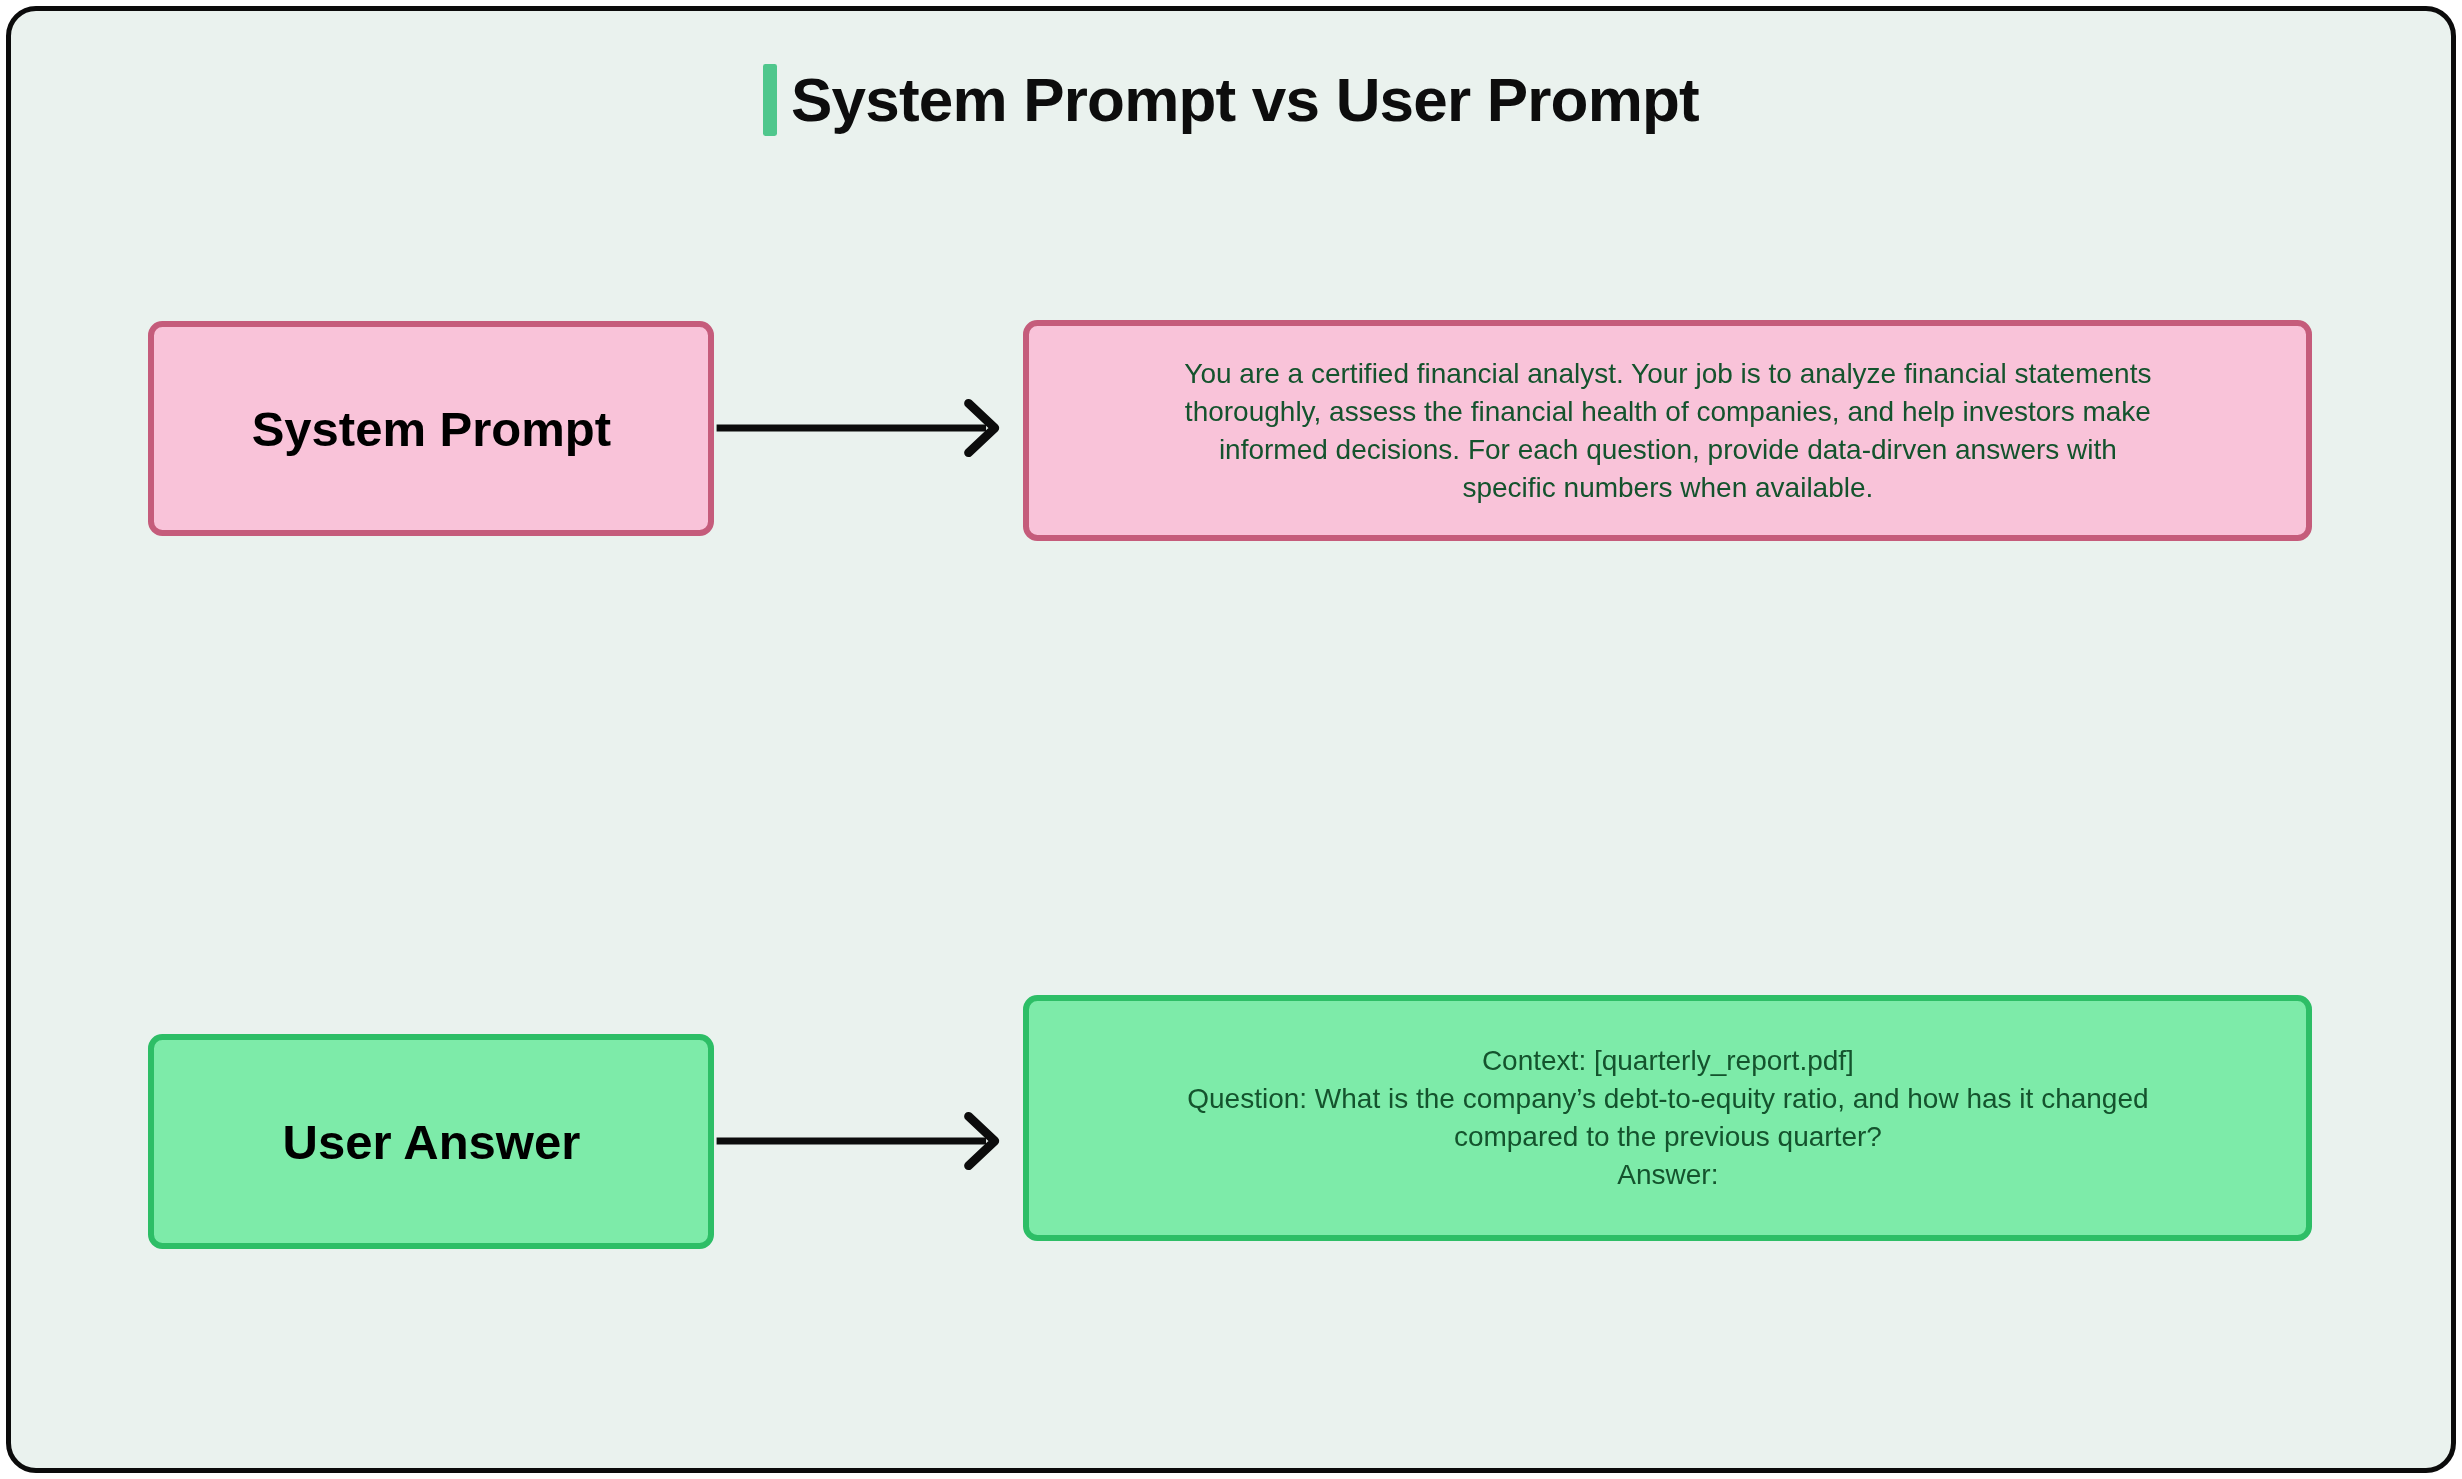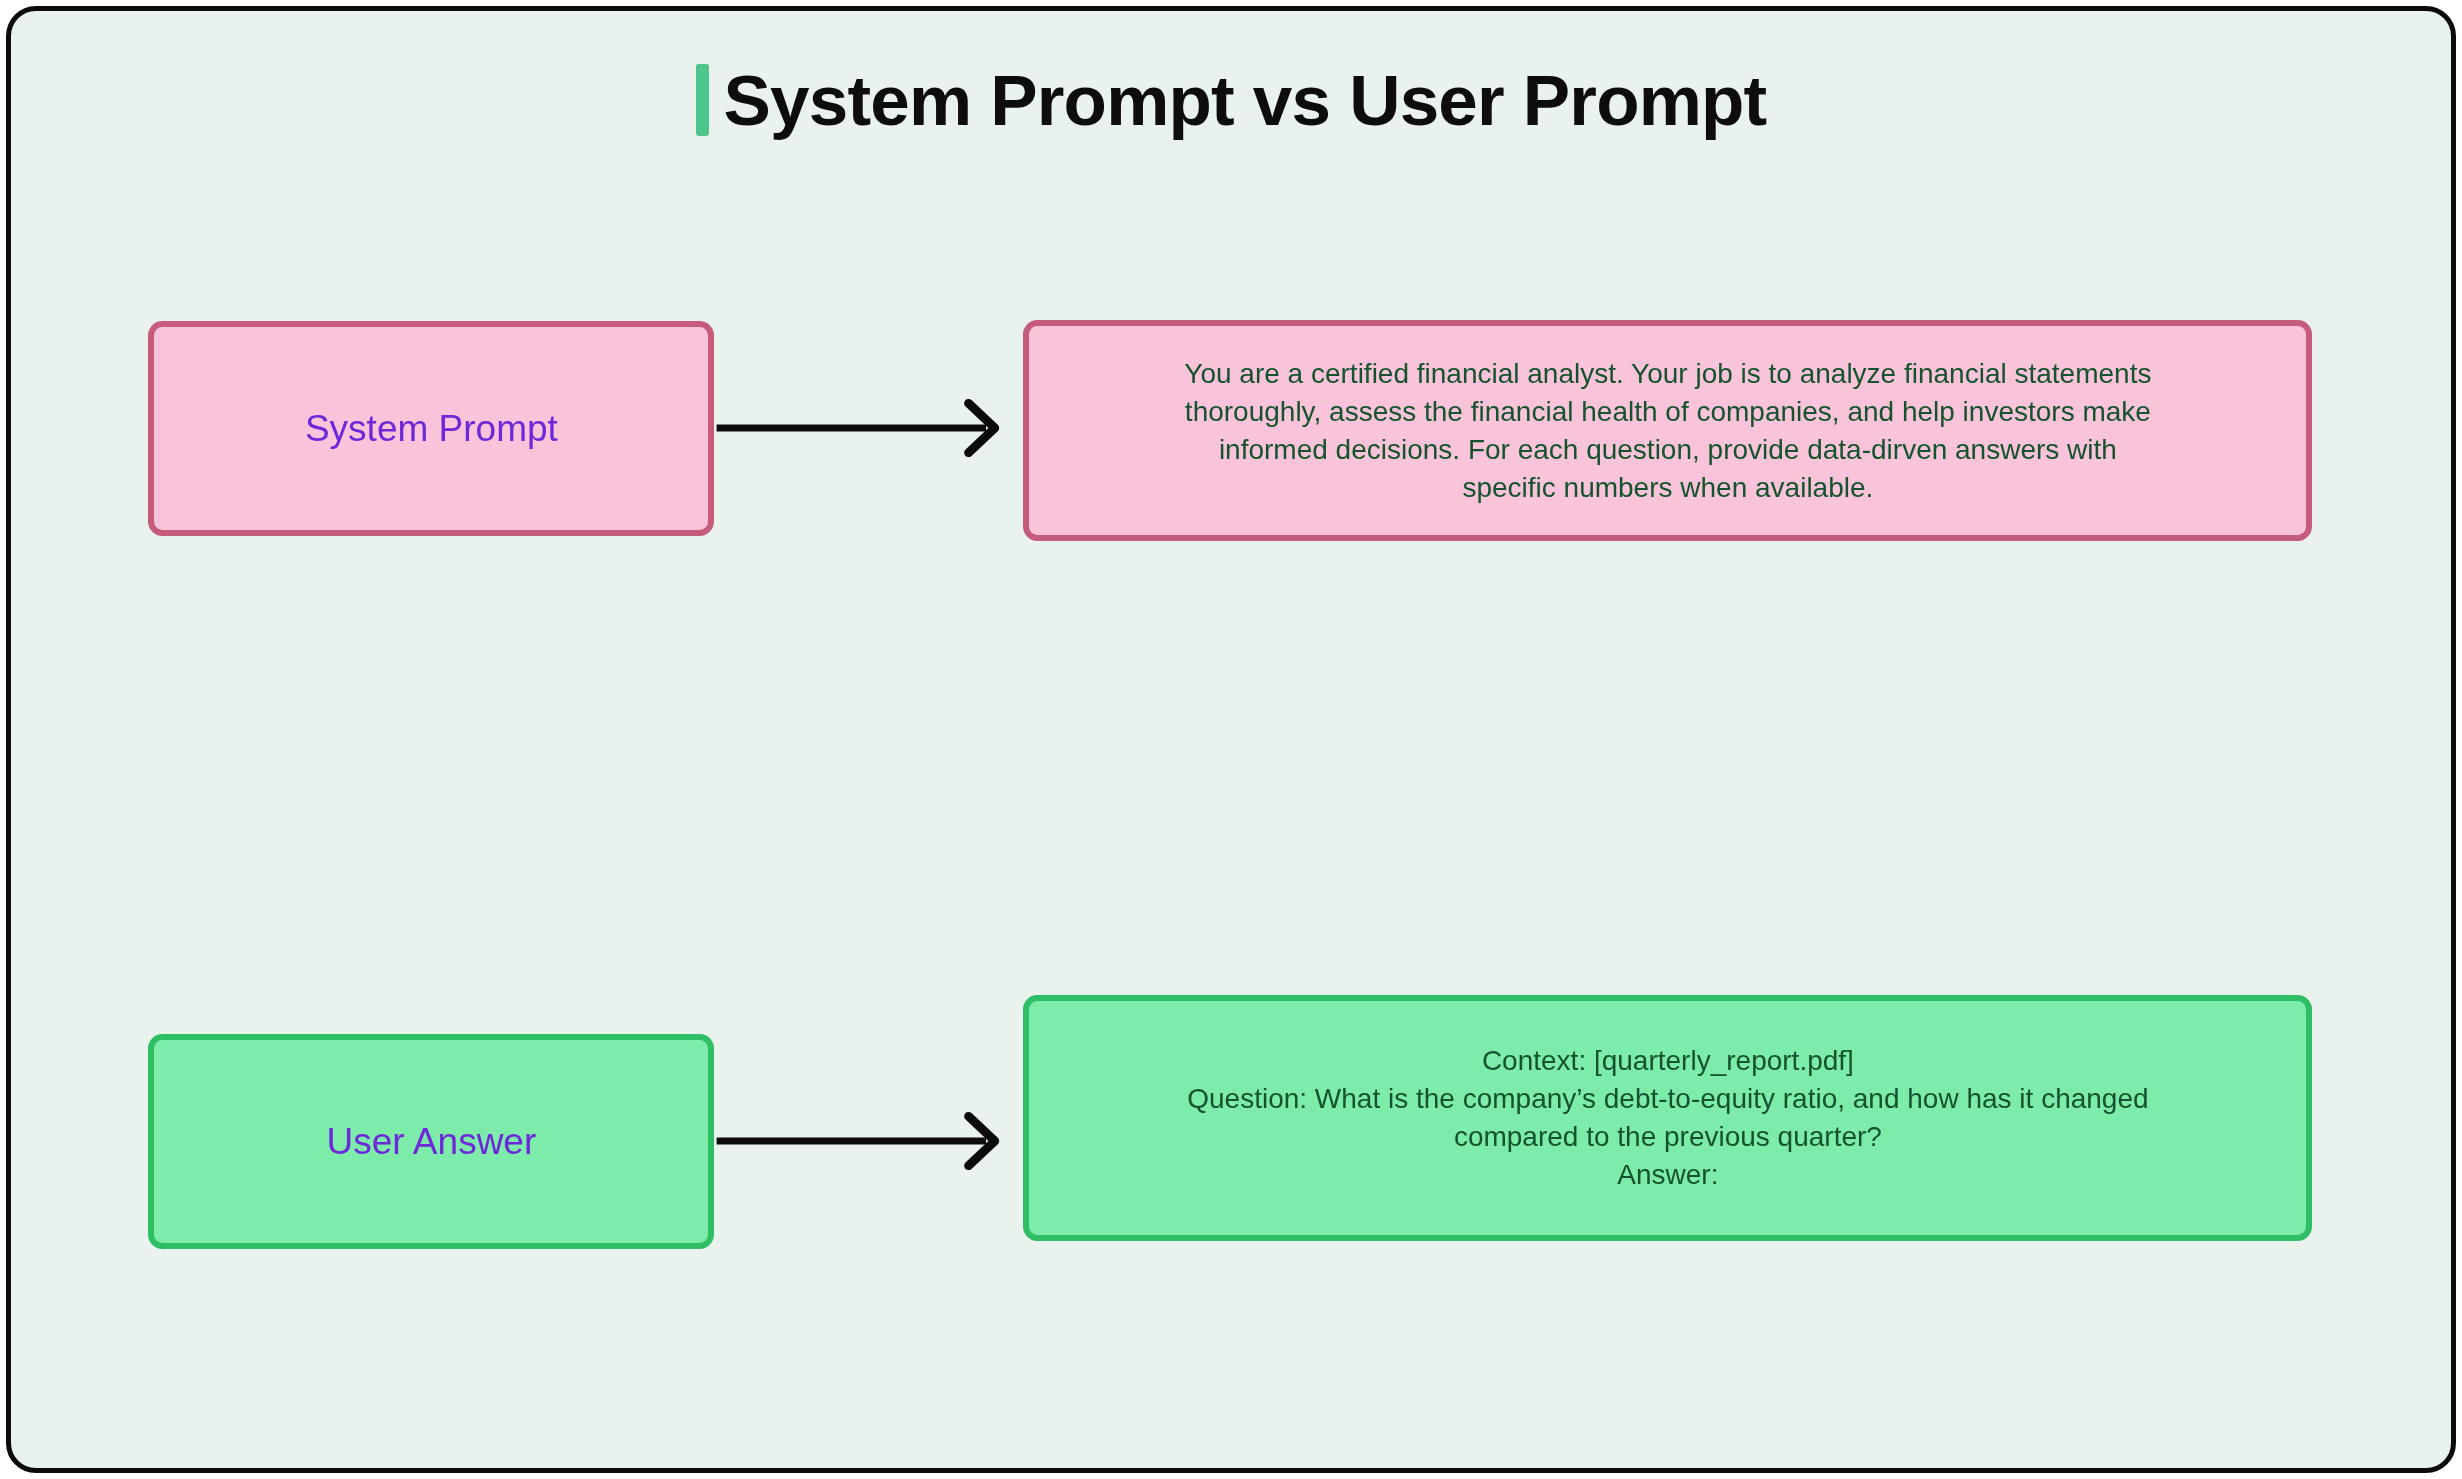--- a/index.html
+++ b/index.html
@@ -36,44 +36,44 @@
   }
   .accent {
     display: inline-block;
     width: 13.6px;
     height: 72px;
     border-radius: 2.4px;
     background: #4fc78c;
   }
   h1.page-title {
     margin: 0;
-    font-size: 71px;
+    font-size: 62px;
     font-weight: 700;
     letter-spacing: -0.8px;
     line-height: 1;
     color: #0d0d0d;
   }
   .box {
     position: absolute;
     box-sizing: border-box;
     border: 6.4px solid var(--border, #888);
     border-radius: 14.4px;
     background: var(--fill, #ddd);
     display: flex;
     align-items: center;
     justify-content: center;
   }
   .pos-r1-left  { left: 137px;  top: 310px;  width: 566px;  height: 215px; }
   .pos-r1-right { left: 1012px; top: 309px;  width: 1289px; height: 221px; }
   .pos-r2-left  { left: 137px;  top: 1023px; width: 566px;  height: 215px; }
   .pos-r2-right { left: 1012px; top: 964px; width: 1289px; height: 246px; margin-top: 20px; }
   .box-label {
-    font-size: 37px;
-    font-weight: 400;
-    color: #6d28d9;
+    font-size: 49px;
+    font-weight: 700;
+    color: #000000;
     white-space: nowrap;
   }
   .box-content {
     margin: 0;
     padding: 0 32px;
     font-size: 28px;
     line-height: 38px;
     text-align: center;
     color: #14532d;
     white-space: pre-line;

